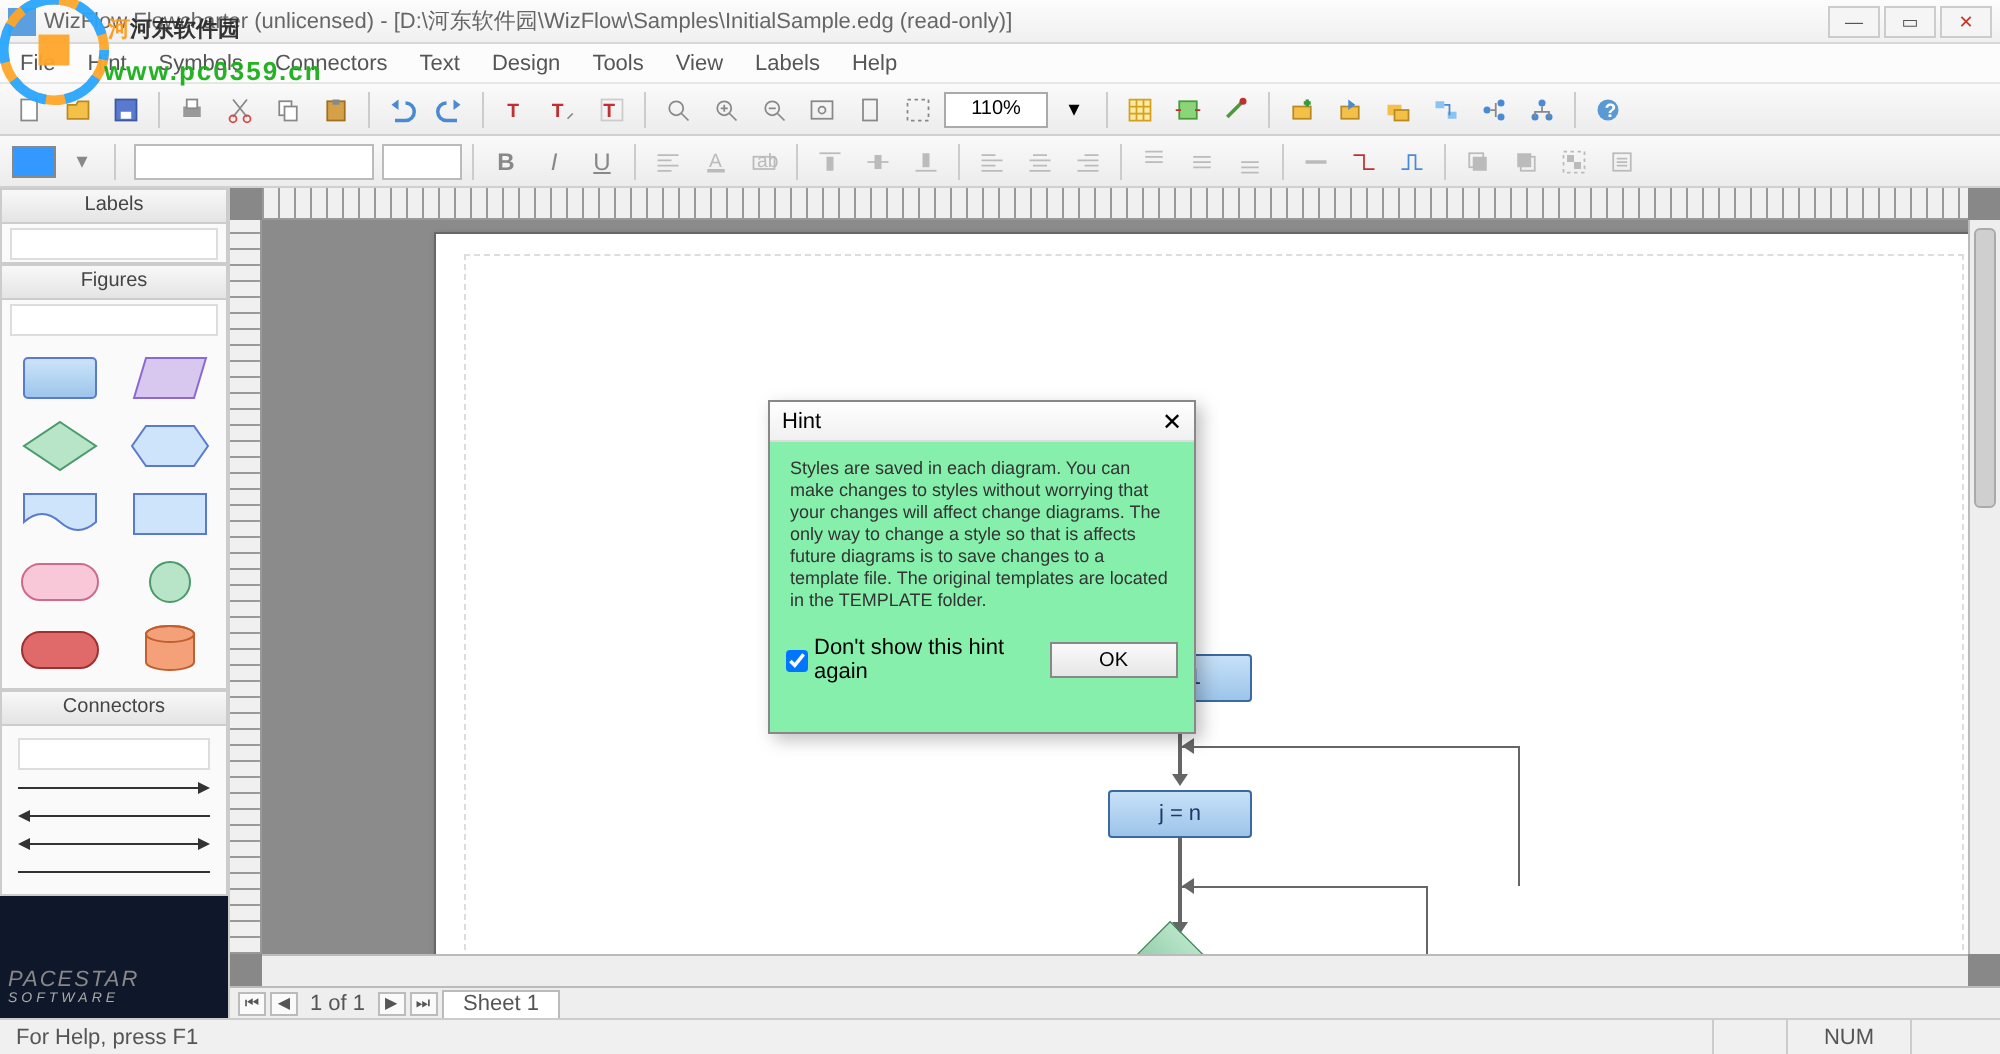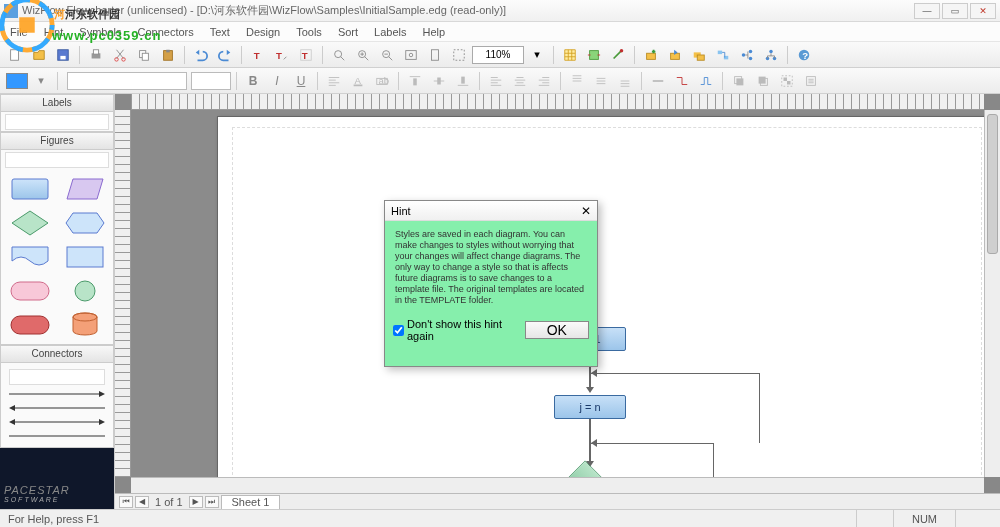--- a/index.html
+++ b/index.html
@@ -67,21 +67,21 @@
 .fline{ position:absolute; background:#666; }
 .farrowhead{ position:absolute; width:0; height:0; border-left:4px solid transparent; border-right:4px solid transparent; border-top:6px solid #666; }
 
 
 .dialog{ position:absolute; top:200px; left:384px; width:214px; background:#86efac; border:1px solid #888; box-shadow:3px 3px 8px rgba(0,0,0,.25); z-index:50; }
 .dlgtitle{ height:20px; background:linear-gradient(#fff,#f0f0f0); border-bottom:1px solid #ddd; padding:0 6px; display:flex; align-items:center; font-size:11px; }
 .dlgtitle .x{ margin-left:auto; font-size:12px; cursor:default; }
 .dlgbody{ padding:8px 10px; font-size:9px; color:#333; line-height:11px; }
 .dlgfoot{ padding:4px 8px 24px; display:flex; align-items:center; }
 .dlgfoot label{ font-size:9px; display:flex; align-items:center; gap:3px;}
-.okbtn{ margin-left:auto; width:68px; height:18px; background:linear-gradient(#fafafa,#e6e6e6); border:1px solid #888; font-size:14px; }
+.okbtn{ margin-left:auto; width:68px; height:18px; background:linear-gradient(#fafafa,#e6e6e6); border:1px solid #888; font-size:10px; }
 
 
 .statusbar{ position:absolute; left:0; right:0; bottom:0; height:18px; background:#f0f0f0; border-top:1px solid #ccc; display:flex; align-items:center; padding:0 8px; font-size:10px; color:#555; }
 .statusbar .spacer{ flex:1; }
 .statusbar .cell{ border-left:1px solid #ccc; padding:0 18px; height:100%; display:flex; align-items:center;}
 
 
 .watermark{ position:absolute; top:-8px; left:-4px; z-index:90; pointer-events:none; opacity:.95; }
 .watermark .logo{ width:58px; height:58px; position:absolute; top:4px; left:2px; }
 .watermark .txt1{ position:absolute; top:6px; left:58px; font-size:22px; font-weight:bold; color:#2a2a2a; white-space:nowrap; }
@@ -112,21 +112,21 @@
 </div>
 
 <div class="menubar">
   <span>File</span>
   <span>Hint</span>
   <span>Symbols</span>
   <span>Connectors</span>
   <span>Text</span>
   <span>Design</span>
   <span>Tools</span>
-  <span>Sort</span>
+  <span>View</span>
   <span>Labels</span>
   <span>Help</span>
 </div>
 
 <div class="toolbar">
   <div class="tbtn">
       <svg viewBox="0 0 16 16">
         <rect x="3" y="2" width="9" height="12" fill="#fff" stroke="#888"></rect>
       </svg>
     </div>

